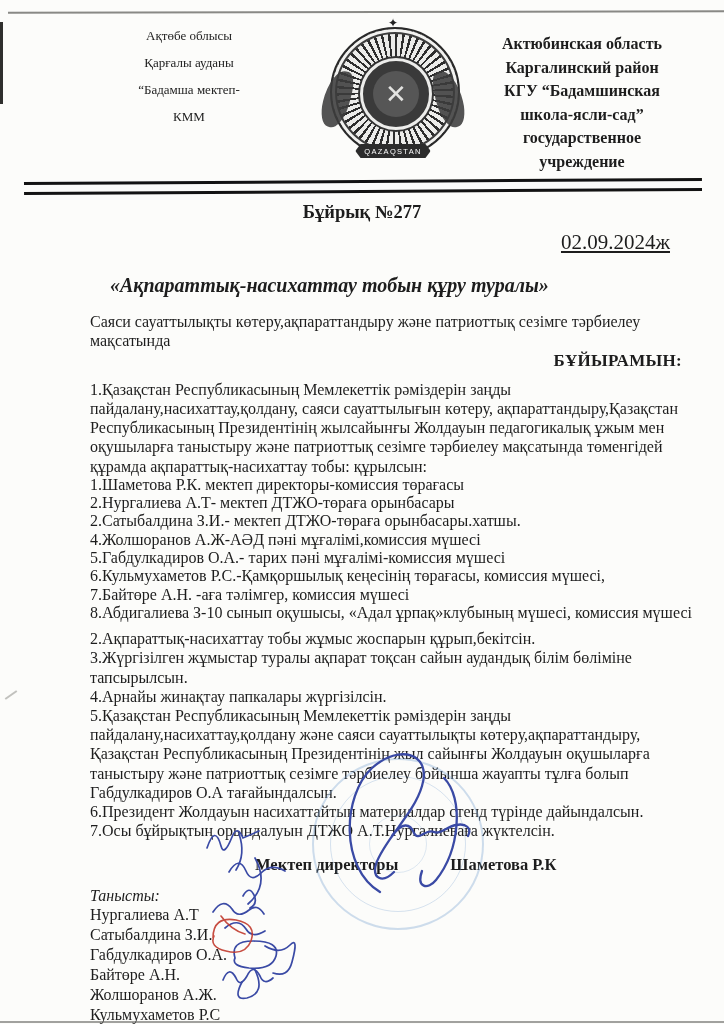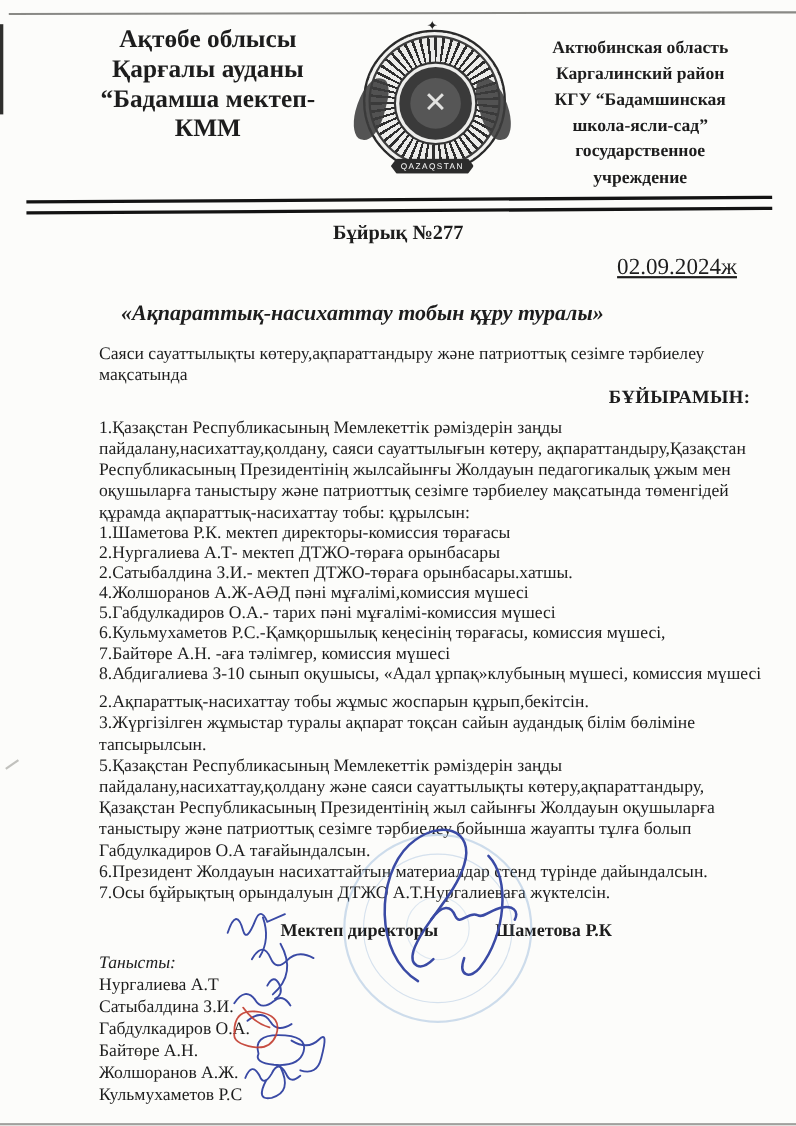--- a/index.html
+++ b/index.html
@@ -9,21 +9,21 @@
     font-family:"Liberation Serif","DejaVu Serif",serif;
   }
   
   .scan-top-line{position:absolute;top:11px;left:8px;width:716px;height:1.6px;background:#6b6b68;transform:rotate(-0.12deg);opacity:.8;}
   .scan-left-mark{position:absolute;left:0;top:22px;width:2.6px;height:82px;background:#2f2f2d;}
   .scan-left-tick{position:absolute;left:4px;top:694px;width:14px;height:2px;background:#9a9a95;transform:rotate(-35deg);opacity:.6;}
   .scan-bottom-line{position:absolute;bottom:1px;left:0;width:724px;height:2px;background:#555552;opacity:.55;}
 
   
   .header{display:flex;align-items:flex-start;margin-top:22px;padding:0 26px 0 58px;}
-  .org-left{width:262px;text-align:center;font-weight:bold;font-size:23px;line-height:27px;}
+  .org-left{width:262px;text-align:center;font-weight:normal;font-size:13px;line-height:27px;}
   .org-right{flex:1;text-align:center;font-weight:bold;font-size:16px;line-height:23.5px;padding-top:10px;}
 
   
   .emblem{position:relative;width:134px;height:144px;margin:-4px 6px 0 6px;flex:none;}
   .emblem-star{position:absolute;top:-2px;left:50%;transform:translateX(-50%);font-size:12px;color:#222;}
   .emblem-circle{position:absolute;top:9px;left:4px;width:126px;height:126px;border-radius:50%;
     background:repeating-conic-gradient(from 0deg,#2d2d2d 0deg 2.6deg,#ececea 2.6deg 7.2deg);
     border:2px solid #2a2a2a;box-shadow:inset 0 0 0 3px #f2f2f0, inset 0 0 0 5px #3d3d3d;}
   .emblem-core{position:absolute;top:40px;left:34px;width:66px;height:66px;border-radius:50%;
     background:#3a3a3a;border:3px solid #ededeb;box-shadow:0 0 0 2px #333;display:flex;align-items:center;justify-content:center;}
@@ -133,20 +133,21 @@
       <div class="line">5.Габдулкадиров О.А.- тарих пәні мұғалімі-комиссия мүшесі</div>
       <div class="line">6.Кульмухаметов Р.С.-Қамқоршылық кеңесінің  төрағасы, комиссия мүшесі,</div>
       <div class="line">7.Байтөре А.Н. -аға тәлімгер, комиссия мүшесі</div>
       <div class="line">8.Абдигалиева З-10 сынып оқушысы, «Адал ұрпақ»клубының  мүшесі, комиссия мүшесі</div>
     </div>
 
     <div class="items">
       <div class="line">2.Ақпараттық-насихаттау тобы жұмыс жоспарын құрып,бекітсін.</div>
       <div class="line">3.Жүргізілген жұмыстар туралы ақпарат тоқсан сайын аудандық білім бөліміне</div>
       <div class="line">тапсырылсын.</div>
+      <div class="line">4.Арнайы жинақтау папкалары жүргізілсін.</div>
       <div class="line">5.Қазақстан Республикасының Мемлекеттік рәміздерін заңды</div>
       <div class="line">пайдалану,насихаттау,қолдану және саяси сауаттылықты көтеру,ақпараттандыру,</div>
       <div class="line">Қазақстан Республикасының Президентінің жыл сайынғы Жолдауын оқушыларға</div>
       <div class="line">таныстыру және патриоттық сезімге тәрбиелеу бойынша жауапты тұлға болып</div>
       <div class="line">Габдулкадиров О.А тағайындалсын.</div>
       <div class="line">6.Президент Жолдауын насихаттайтын материалдар стенд түрінде дайындалсын.</div>
       <div class="line">7.Осы бұйрықтың орындалуын  ДТЖО  А.Т.Нургалиеваға жүктелсін.</div>
     </div>
 
     <div class="director-row">

